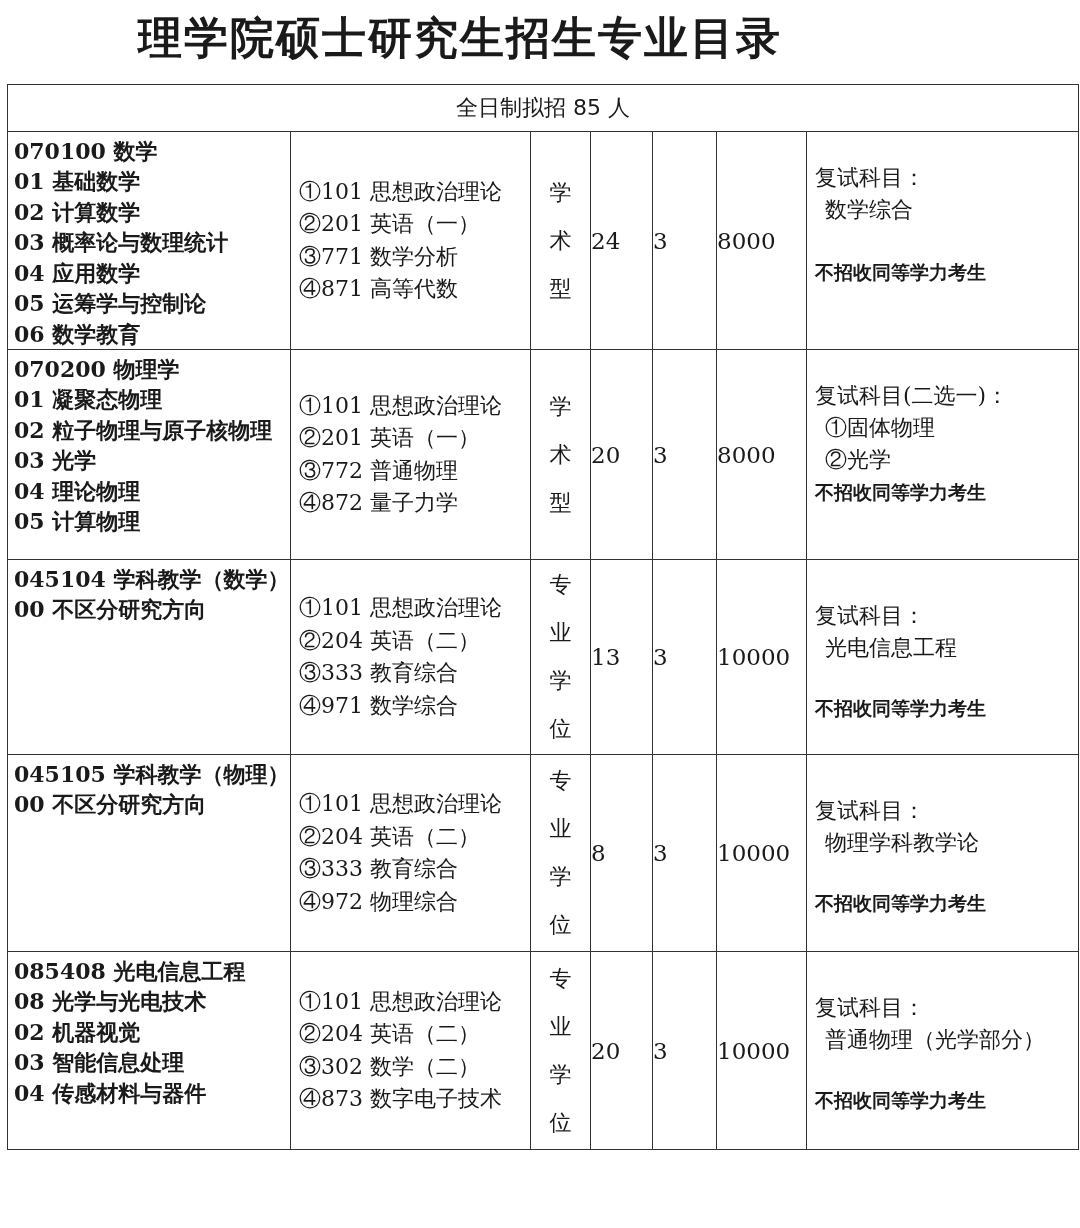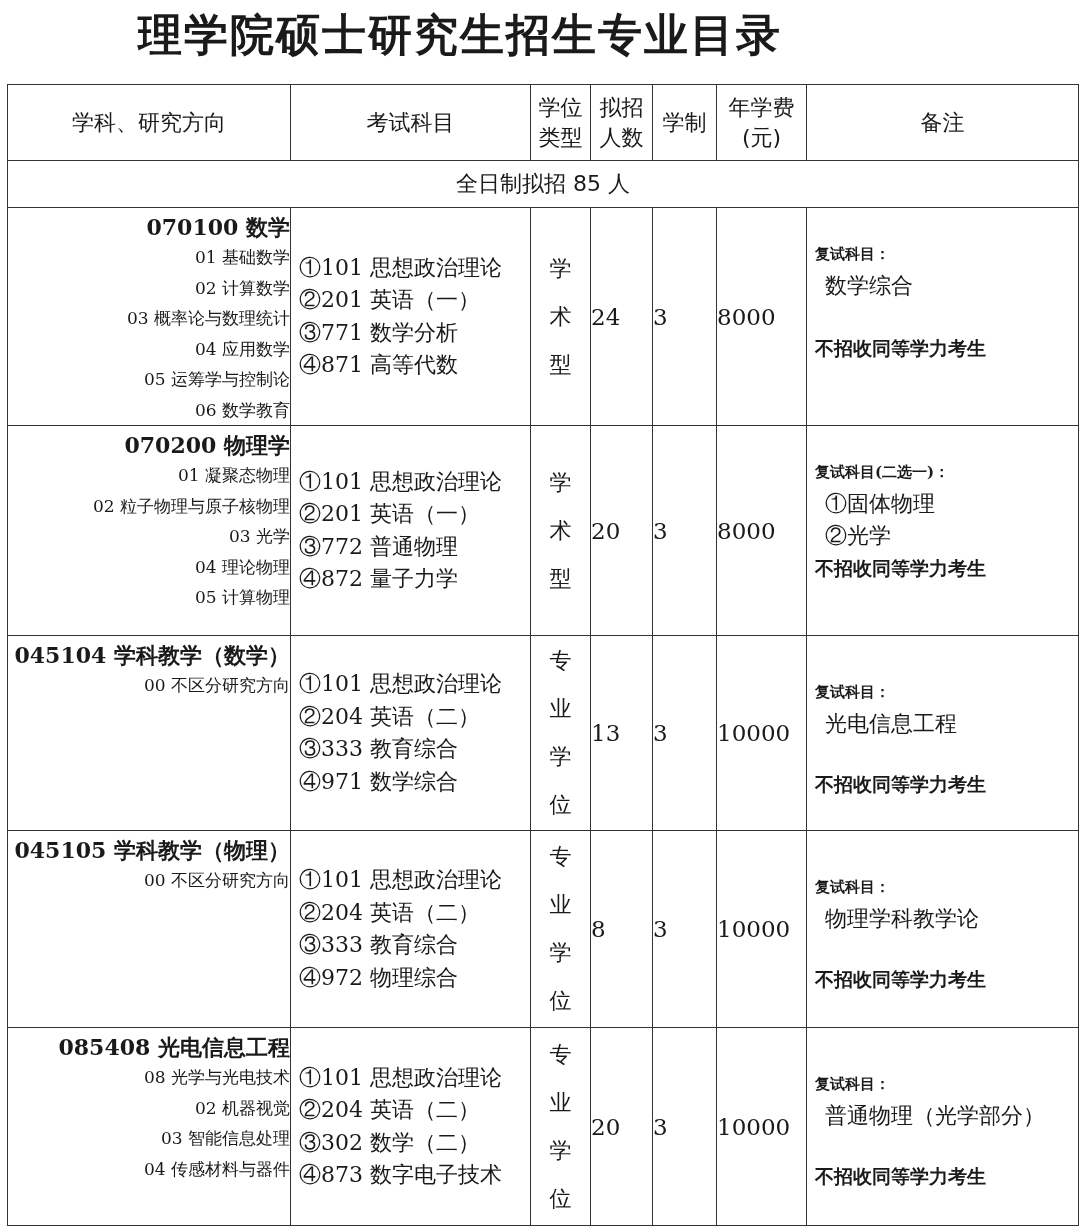--- a/index.html
+++ b/index.html
@@ -1,65 +1,56 @@
 <!DOCTYPE html>
 <html><head>
 <meta charset="utf-8">
 <style>
   html, body { margin:0; padding:0; background:#ffffff; }
   body { width:1080px; height:1228px; overflow:hidden; position:relative;
          font-family: "DejaVu Serif", "Liberation Serif", serif; color:#1a1a1a; }
   .title { position:absolute; left:0; top:6px; width:920px; text-align:center;
-           font-size:44px; font-weight:bold; letter-spacing:2px; line-height:64px;font-family:Liberation Mono, monospace; }
+           font-size:44px; font-weight:bold; letter-spacing:2px; line-height:64px; }
   table.catalog { position:absolute; left:7px; top:84px; width:1071px;
                   border-collapse:collapse; table-layout:fixed; }
   table.catalog td, table.catalog th { border:1.5px solid #333; padding:0; vertical-align:middle; }
   th { font-weight:normal; font-size:22px; text-align:center; line-height:30px;
        font-family: "DejaVu Sans", "Liberation Sans", sans-serif; }
   .summary td { text-align:center; font-size:22px; height:46px;
                 font-family: "DejaVu Sans", "Liberation Sans", sans-serif; }
-  .c-major { padding-left:6px !important; vertical-align:top !important;text-align:right; }
+  .c-major { padding-left:6px !important; vertical-align:top !important; }
   .major-head { font-weight:bold; font-size:22px; line-height:30px; padding-top:4px; }
-  .dir { font-size:17px; line-height:30.5px; }
+  .dir { font-size:22px; line-height:30.5px;font-weight:bold; }
   .c-exam { padding-left:8px !important; }
   .exam { font-size:22px; line-height:32.5px; }
   .c-type { text-align:center; }
   .vchar { font-size:22px; line-height:48px; display:block; }
   .num { text-align:left; font-size:23px; }
   .c-note { padding-left:8px !important; vertical-align:top !important; }
-  .note-h { font-weight:bold; font-size:15px; line-height:32px; }
+  .note-h { font-weight:normal; font-size:22px; line-height:32px; }
   .note-t { font-size:22px; line-height:32px;margin-left:10px; }
   .note-b { font-weight:bold; font-size:19px; line-height:32px; }
   .gap { height:28px; }
 </style>
 </head>
 <body>
 
 <div class="title">理学院硕士研究生招生专业目录</div>
 
 <table class="catalog">
   <colgroup>
     <col style="width:283px">
       <col style="width:240px">
       <col style="width:60px">
     <col style="width:62px">
       <col style="width:64px">
       <col style="width:90px">
       <col style="width:272px">
   </colgroup>
   <tbody>
-      <tr style="height:76px">
-    <th>学科、研究方向</th>
-    <th>考试科目</th>
-    <th><span>学位</span><br><span>类型</span></th>
-    <th><span>拟招</span><br><span>人数</span></th>
-    <th>学制</th>
-    <th><span>年学费</span><br><span>(元)</span></th>
-    <th>备注</th>
-  </tr>
   <tr class="summary">
     <td colspan="7">全日制拟招 85 人</td>
   </tr>
   </tbody>
     <tbody id="rows">
   <tr style="height: 218px;">
     <td class="c-major">
       <div class="major-head">070100 数学</div>
       <div>
             <div class="dir">01 基础数学</div>

